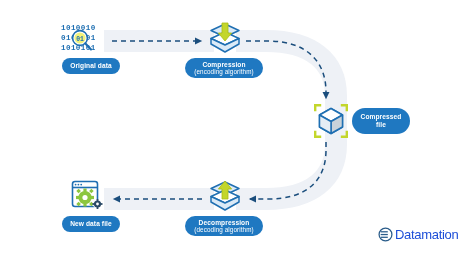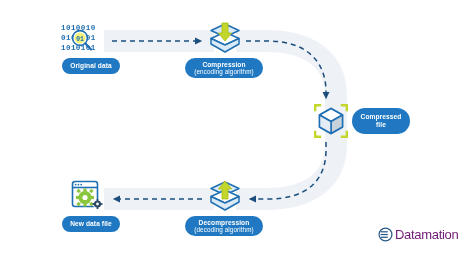--- a/index.html
+++ b/index.html
@@ -114,21 +114,21 @@
   }
   .brand {
     position: absolute;
     left: 378px;
     top: 227px;
     display: flex;
     align-items: center;
     gap: 2px;
   }
   .brand-text {
-    color: #701a75;
+    color: #1d4ed8;
     font-size: 13px;
     font-family: "Liberation Sans", sans-serif;
     letter-spacing: -0.3px;
   }
 </style>
 </head>
 <body>
 
 <div id="canvas">
 

